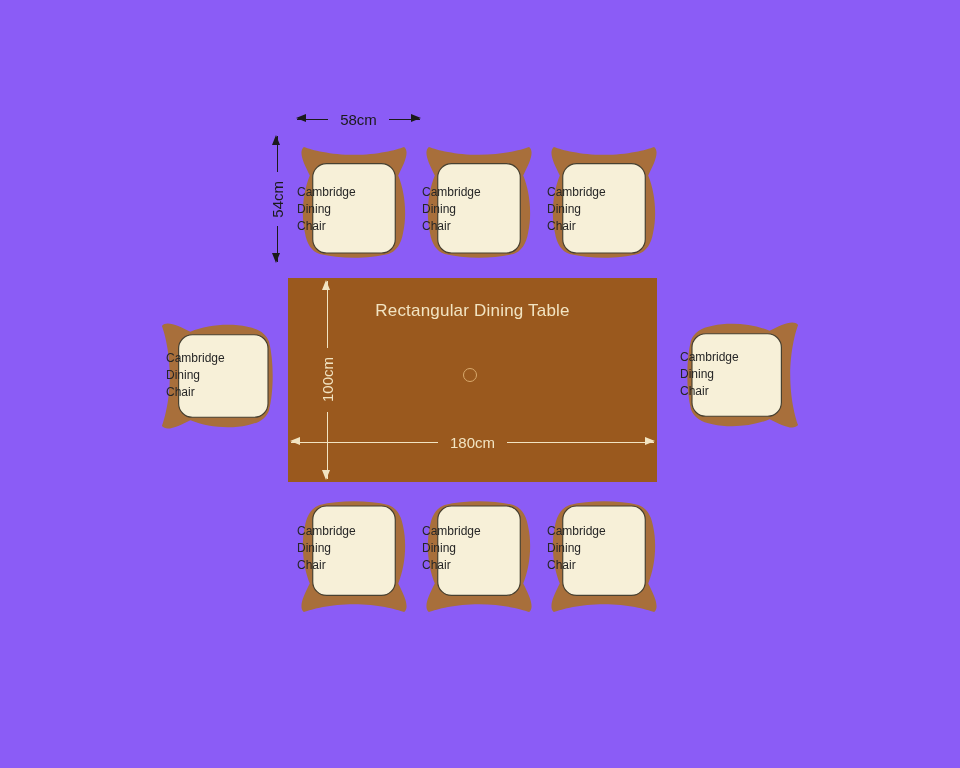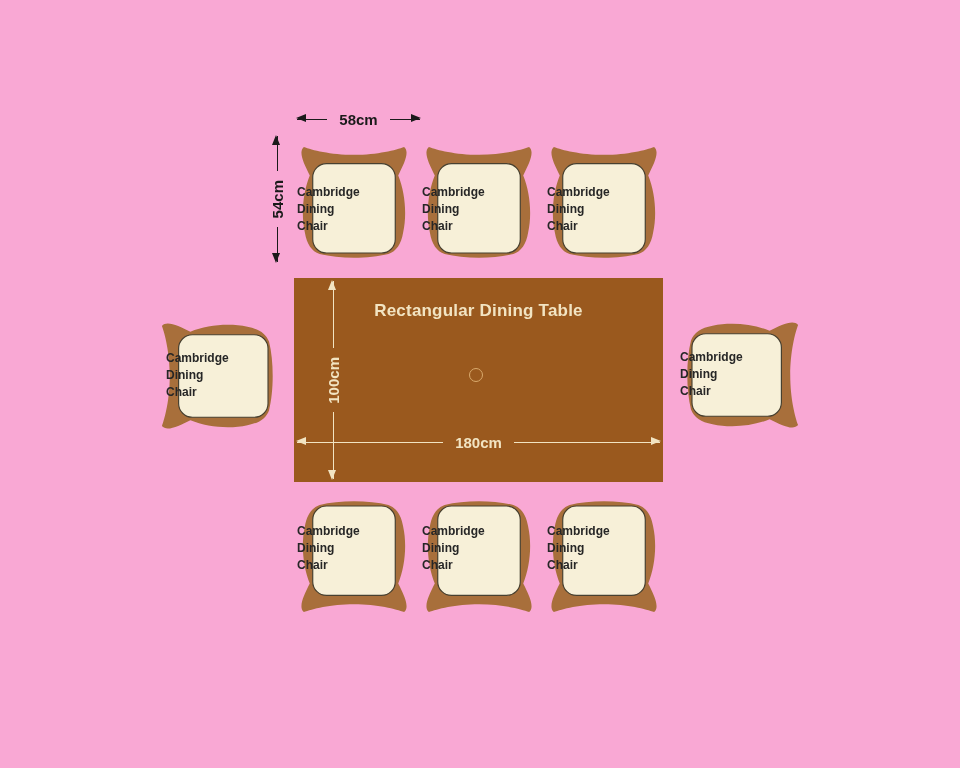--- a/index.html
+++ b/index.html
@@ -1,21 +1,21 @@
 <!DOCTYPE html>
 <html style="--table: #9A591E; --chair-body: #A86F3B; --cushion: #F7F0D8; --cushion-border: #474030; --table-text: #F2E4C2; --hole-ring: #D8A96C; --dim-dark: #1A1A1A;"><head>
 <meta charset="utf-8">
 <style>
   html,body { margin:0; padding:0; background:#ffffff; }
   body { width:960px; height:768px; font-family:"Liberation Sans", sans-serif; }
-  .scene { position:relative; width:960px; height:768px; background:#f9a8d4; overflow:hidden;font-weight:bold; }
+  .scene { position:relative; width:960px; height:768px; background:#8b5cf6; overflow:hidden; }
 
   
   .table {
-    position:absolute; left:294px; top:278px; width:369px; height:204px;
+    position:absolute; left:288px; top:278px; width:369px; height:204px;
     background:var(--table, #9A591E);
   }
   .table-title {
     position:absolute; left:0; right:0; top:23px; text-align:center;
     font-size:17px; color:var(--table-text, #F2E4C2); letter-spacing:.2px;
   }
   .hole {
     position:absolute; left:175px; top:90px; width:12px; height:12px;
     border:1.6px solid var(--hole-ring, #D8A96C); border-radius:50%;
   }

